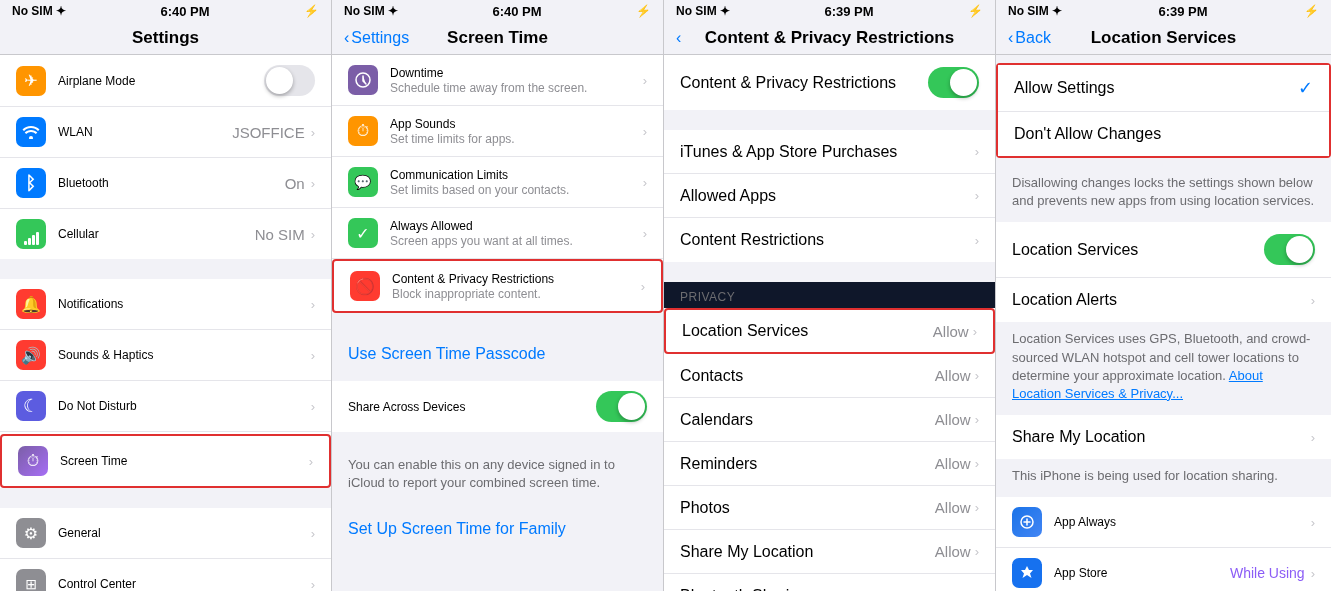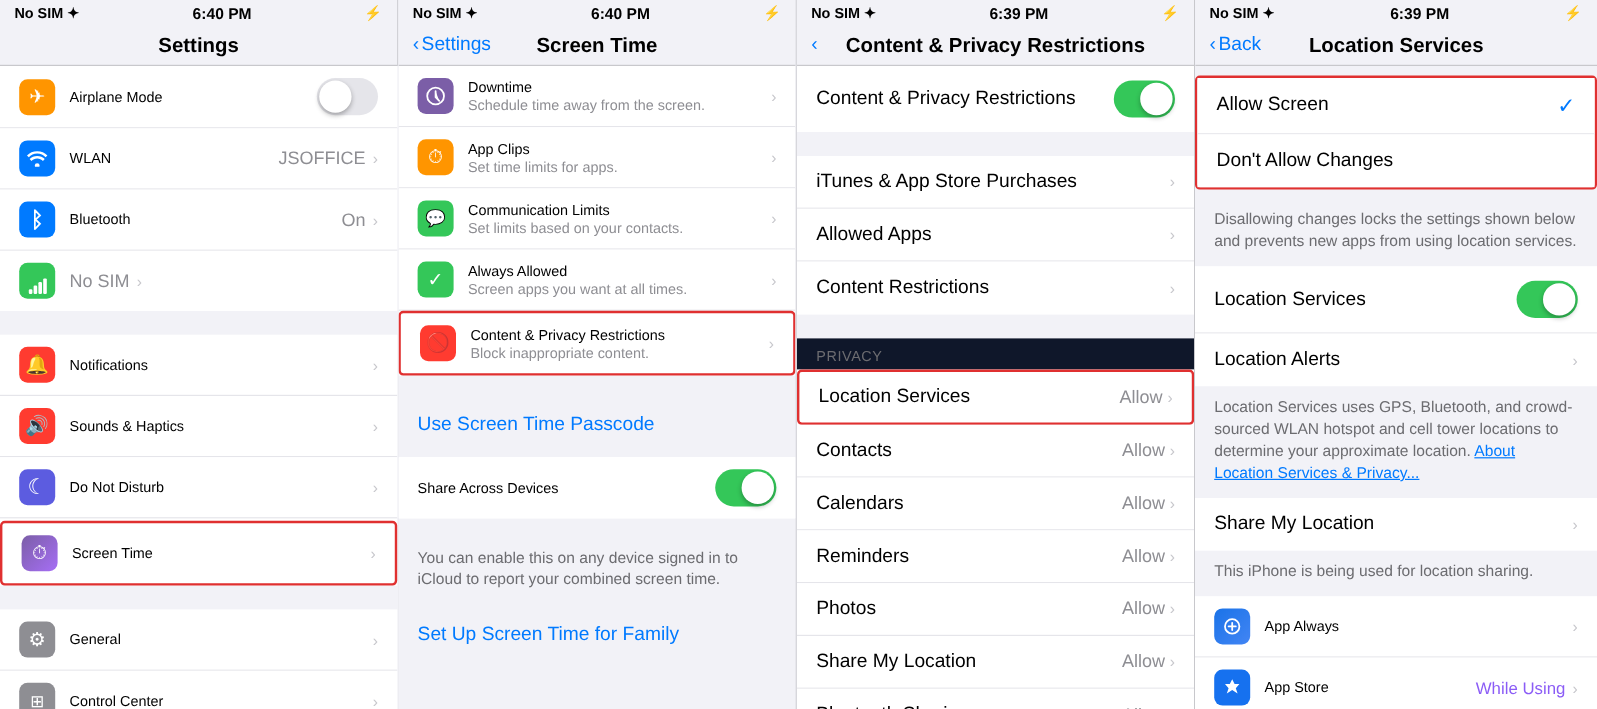--- a/index.html
+++ b/index.html
@@ -239,20 +239,23 @@
       </div>
       <div class="settings-row">
         <div class="row-icon icon-green" style="background:#34c759; font-size:10px; display:flex; flex-direction:column; gap:1px; padding:4px;">
           <div style="display:flex; gap:1px; align-items:flex-end; height:100%;">
             <div style="width:3px;height:4px;background:#fff;border-radius:1px;"></div>
             <div style="width:3px;height:7px;background:#fff;border-radius:1px;"></div>
             <div style="width:3px;height:10px;background:#fff;border-radius:1px;"></div>
             <div style="width:3px;height:13px;background:#fff;border-radius:1px;"></div>
           </div>
         </div>
+        <div class="row-content">
+          <span class="row-title">Cellular</span>
+        </div>
         <div class="row-right">
           <span>No SIM</span>
           <span class="chevron">›</span>
         </div>
       </div>
     </div>
 
     <div class="settings-group">
       <div class="settings-row">
         <div class="row-icon icon-red" style="background:#ff3b30;">🔔</div>
@@ -339,21 +342,21 @@
           <span class="row-title">Downtime</span>
           <span class="row-subtitle">Schedule time away from the screen.</span>
         </div>
         <div class="row-right">
           <span class="chevron">›</span>
         </div>
       </div>
       <div class="settings-row">
         <div class="row-icon" style="background:#ff9500;">⏱</div>
         <div class="row-content">
-          <span class="row-title">App Clips</span>
+          <span class="row-title">App Sounds</span>
           <span class="row-subtitle">Set time limits for apps.</span>
         </div>
         <div class="row-right">
           <span class="chevron">›</span>
         </div>
       </div>
       <div class="settings-row">
         <div class="row-icon" style="background:#34c759; font-size:14px;">💬</div>
         <div class="row-content">
           <span class="row-title">Communication Limits</span>
@@ -513,21 +516,21 @@
     <span class="right">⚡</span>
   </div>
   <div class="nav-bar">
     <span class="back">‹ <span>Back</span></span>
     <span class="title">Location Services</span>
   </div>
   <div class="settings-list">
 
     <div class="settings-group" style="margin-bottom: 0; border: 2px solid #e03030; border-radius: 4px; margin: 8px 0;">
       <div class="allow-option" style="border-bottom: 1px solid #e5e5ea;">
-        <span class="label">Allow Screen</span>
+        <span class="label">Allow Settings</span>
         <span class="checkmark">✓</span>
       </div>
       <div class="allow-option" style="border-bottom: none;">
         <span class="label">Don't Allow Changes</span>
       </div>
     </div>
     <p class="info-text">Disallowing changes locks the settings shown below and prevents new apps from using location services.</p>
 
     <div class="settings-group" style="margin-bottom:0;">
       <div class="location-row">

